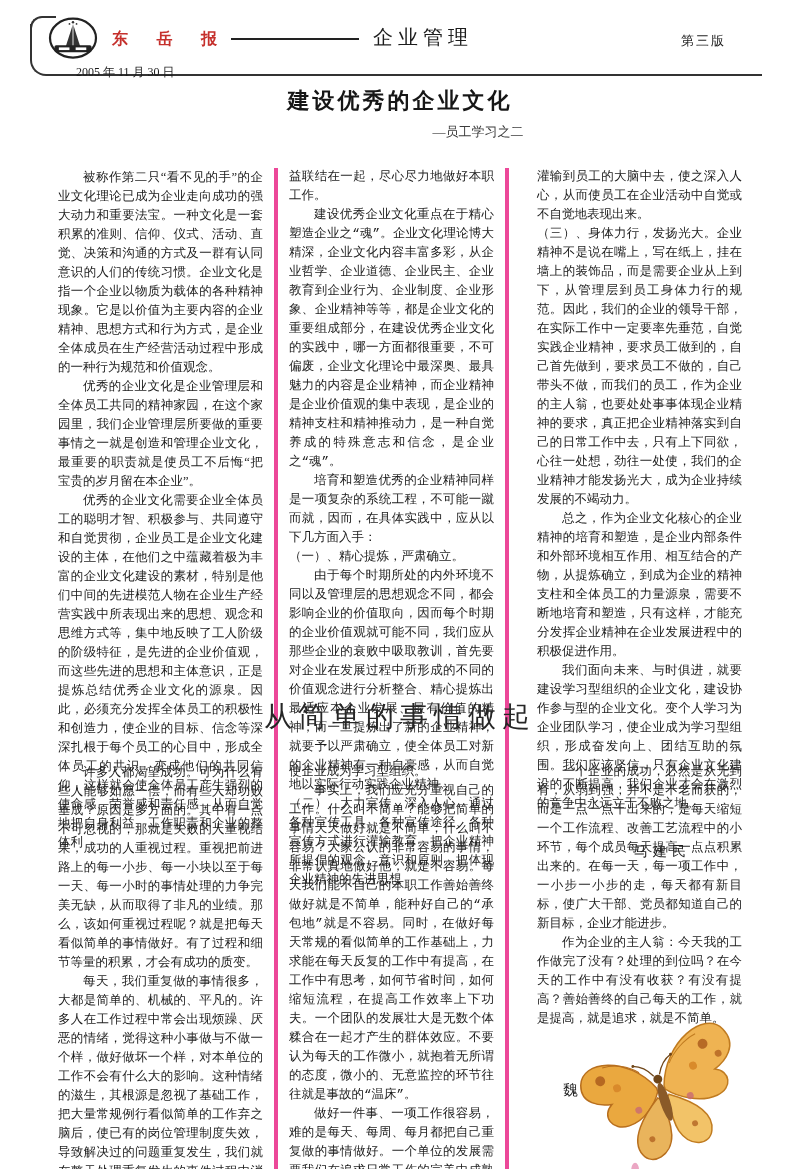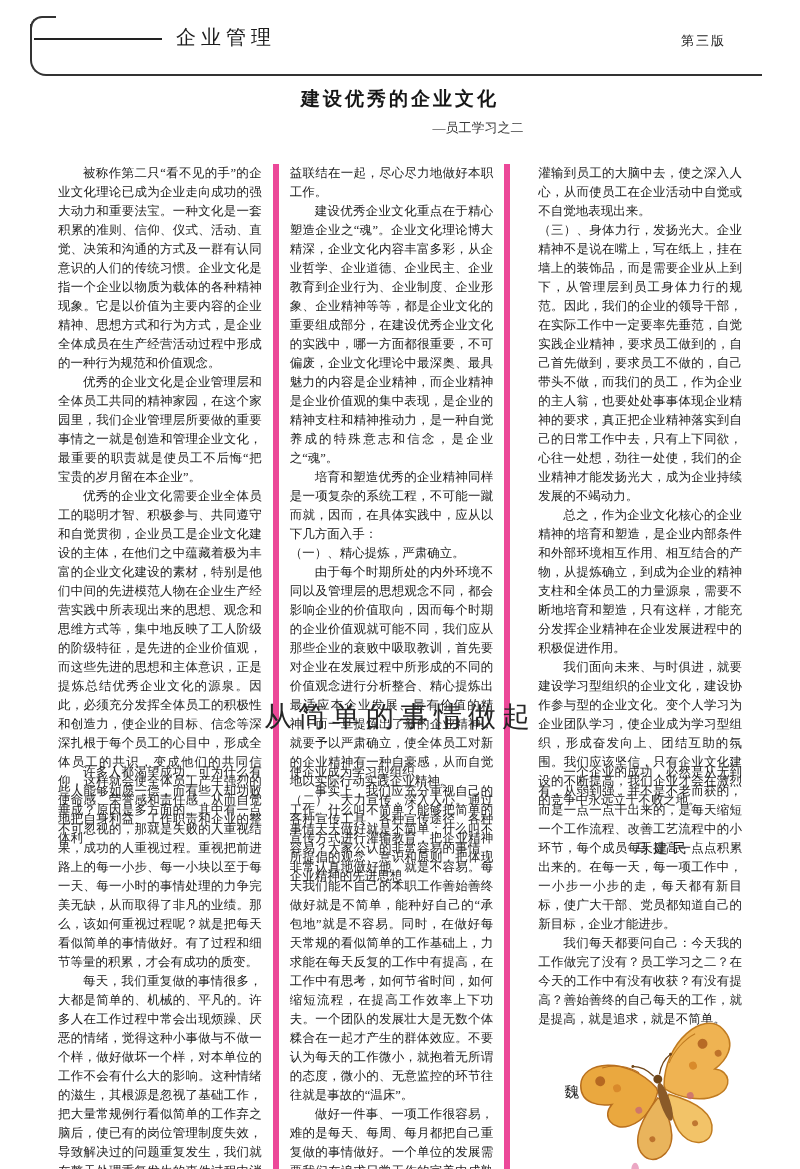--- a/index.html
+++ b/index.html
@@ -29,49 +29,66 @@
   }
   .issue-date { font-size:12px; margin:2px 0 0 30px; white-space:nowrap; }
   .mast-rule { width:128px; height:2px; background:#222; margin:14px 0 0 2px; flex:0 0 auto; }
   .section-title { font-size:20px; letter-spacing:5px; margin:0 0 0 14px; white-space:nowrap; }
   .edition { font-size:13px; margin:8px 36px 0 auto; white-space:nowrap; letter-spacing:2px; }
 
   
   .article { position:absolute; left:58px; width:684px; }
   .cols { display:flex; margin-top:27px; align-items:stretch; }
   .col { flex:1 1 0; padding:0 11px; font-size:12.5px; line-height:1.52; }
-  .col + .col { border-left:6px solid #ec4899; }
+  .col + .col { border-left:4px solid #ec4899;font-family:Liberation Mono, monospace; }
   .col:first-child { padding-left:0; }
   .col:last-child  { padding-right:0;padding-left:28px; }
   .para { text-indent:2em; text-align:justify; }
   .para.cont { text-indent:0; }
 
   
   .article-1 { top:86px; }
   .a1-title {
-    text-align:center; font-size:19px; font-weight:bold; letter-spacing:3px;
+    text-align:center; font-size:22px; font-weight:bold; letter-spacing:3px;
     font-family:"Liberation Sans", sans-serif; color:#161616;
   }
   .a1-subtitle { text-align:center; font-size:13px; color:#3c3c3c; margin-top:7px; transform:translateX(78px); }
   .author-1 { margin-top:28px; text-align:center; padding-left:46px; font-size:14px; letter-spacing:5px; }
 
   
   .article-2 { top:698px; }
   .a2-title { text-align:center; font-size:28px; font-weight:400; letter-spacing:6px; color:#262626; }
   .a2-col3-footer { position:relative; height:248px; }
   .author-2 { position:absolute; left:26px; top:52px; font-size:15px; letter-spacing:6px; }
   .butterfly-art { position:absolute; right:-6px; top:-12px; width:198px; height:252px; }
 </style>
 </head>
 <body>
 
 <div class="page">
 
   <div class="masthead">
     <div class="masthead-inner">
+      <div class="brand-block">
+        <div class="brand-row">
+          <svg class="logo" viewBox="0 0 60 52">
+            <ellipse cx="30" cy="25" rx="26" ry="22" fill="#ffffff" stroke="#222" stroke-width="2.5"></ellipse>
+            <path d="M30 9 L22 34 L38 34 Z" fill="#333"></path>
+            <path d="M30 9 L30 34" stroke="#fff" stroke-width="1"></path>
+            <circle cx="30" cy="7" r="1.4" fill="#333"></circle>
+            <circle cx="26" cy="9" r="1" fill="#333"></circle>
+            <circle cx="34" cy="9" r="1" fill="#333"></circle>
+            <rect x="9" y="33" width="42" height="8" rx="2" fill="#222"></rect>
+            <rect x="14" y="35.5" width="12" height="3" fill="#fff"></rect>
+            <rect x="33" y="35.5" width="12" height="3" fill="#fff"></rect>
+          </svg>
+          <div class="paper-name">东 岳 报</div>
+        </div>
+        <div class="issue-date">2005 年 11 月 30 日</div>
+      </div>
       <div class="mast-rule"></div>
       <div class="section-title">企业管理</div>
       <div class="edition">第三版</div>
     </div>
   </div>
 
   <div class="article article-1">
     <div class="a1-title">建设优秀的企业文化</div>
     <div class="a1-subtitle">—员工学习之二</div>
     <div class="cols">
@@ -108,21 +125,21 @@
           <p class="para">每天，我们重复做的事情很多，大都是简单的、机械的、平凡的。许多人在工作过程中常会出现烦躁、厌恶的情绪，觉得这种小事做与不做一个样，做好做坏一个样，对本单位的工作不会有什么大的影响。这种情绪的滋生，其根源是忽视了基础工作，把大量常规例行看似简单的工作弃之脑后，使已有的岗位管理制度失效，导致解决过的问题重复发生，我们就在整天处理重复发生的事件过程中消耗财力、物力和人力。长此以往，整个团队处于一种散漫的、平庸的、无效率的工作状态，</p>
         </div>
       <div class="col">
           <p class="para cont">使企业成为学习型组织。</p>
           <p class="para">事实上，我们应充分重视自己的工作。什么叫不简单？能够把简单的事情天天做好就是不简单；什么叫不容易？大家公认的非常容易的事情，非常认真地做好他，就是不容易。每天我们能不自己的本职工作善始善终做好就是不简单，能种好自己的“承包地”就是不容易。同时，在做好每天常规的看似简单的工作基础上，力求能在每天反复的工作中有提高，在工作中有思考，如何节省时间，如何缩短流程，在提高工作效率上下功夫。一个团队的发展壮大是无数个体糅合在一起才产生的群体效应。不要认为每天的工作微小，就抱着无所谓的态度，微小的、无意监控的环节往往就是事故的“温床”。</p>
           <p class="para">做好一件事、一项工作很容易，难的是每天、每周、每月都把自己重复做的事情做好。一个单位的发展需要我们在追求日常工作的完美中成熟和进步。我们应从那些企业的衰败中吸取教训，总结经验。</p>
         </div>
       <div class="col">
         <div>
             <p class="para">一个企业的成功，必然是从无到有，从弱到强，并不是不老而获的，而是一点一点干出来的，是每天缩短一个工作流程、改善工艺流程中的小环节，每个成员每天提高一点点积累出来的。在每一天，每一项工作中，一小步一小步的走，每天都有新目标，使广大干部、党员都知道自己的新目标，企业才能进步。</p>
-            <p class="para">我们每天都要问自己：今天我的工作做完了没有？员工学习之二？在今天的工作中有没有收获？有没有提高？善始善终的自己每天的工作，就是提高，就是追求，就是不简单。</p>
+            <p class="para">作为企业的主人翁：今天我的工作做完了没有？处理的到位吗？在今天的工作中有没有收获？有没有提高？善始善终的自己每天的工作，就是提高，就是追求，就是不简单。</p>
           </div>
         <div class="a2-col3-footer">
           <div class="author-2">魏　冰</div>
           <svg class="butterfly-art" viewBox="0 0 200 254">
 
             <g transform="rotate(-18 112 72)">
 
               <path d="M116 70 C130 28, 178 10, 190 34 C200 54, 182 66, 170 70 C184 76, 182 94, 164 96 C146 98, 126 86, 116 74 Z" fill="#efb352" stroke="#c07b20" stroke-width="1.5"></path>
 
               <path d="M108 70 C90 30, 44 20, 36 44 C30 62, 48 70, 60 72 C46 80, 52 98, 70 98 C88 98, 102 84, 108 74 Z" fill="#eaa83f" stroke="#b86f1e" stroke-width="1.5"></path>

